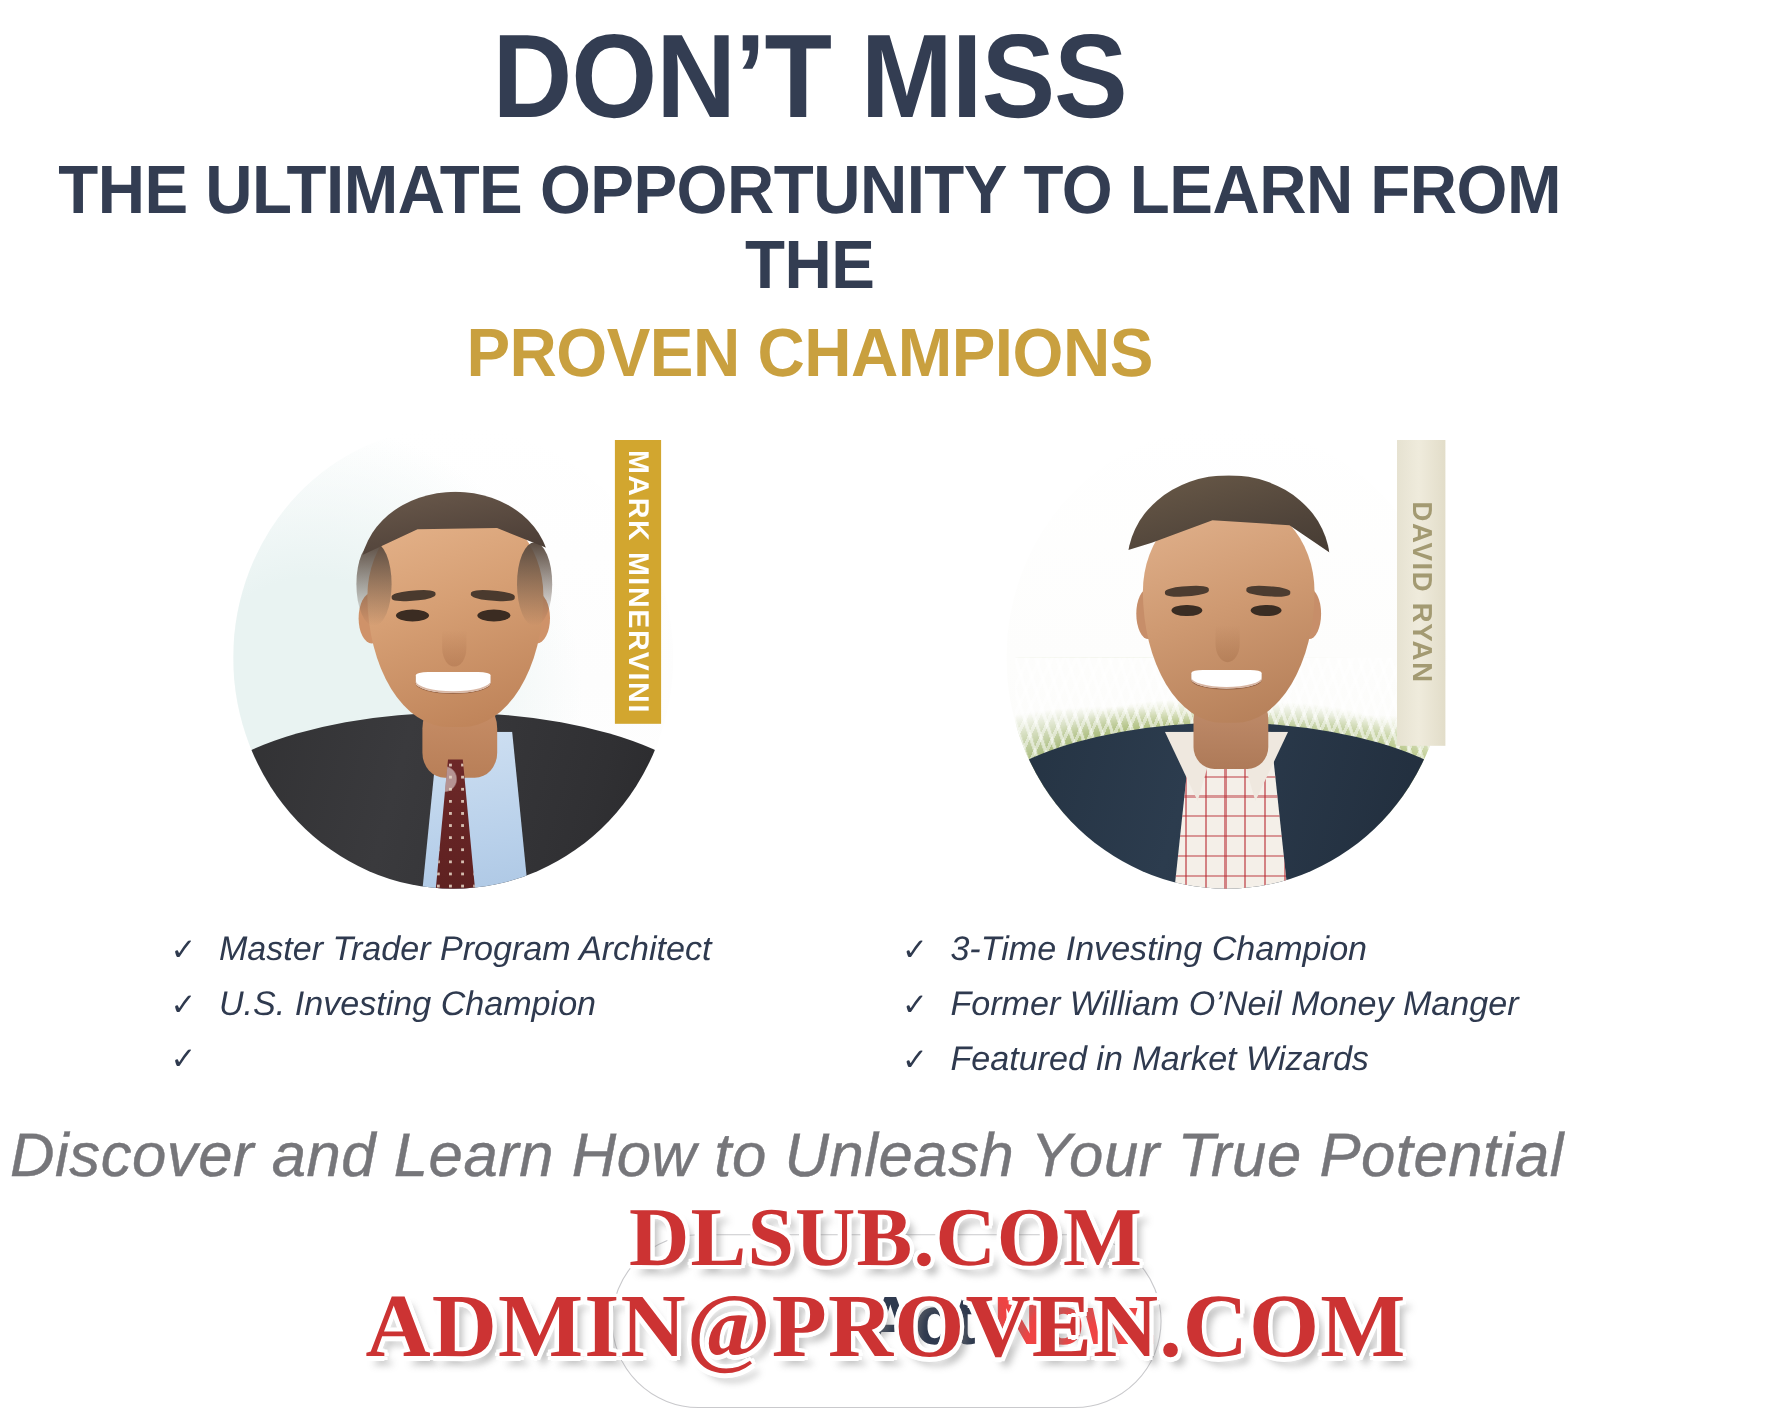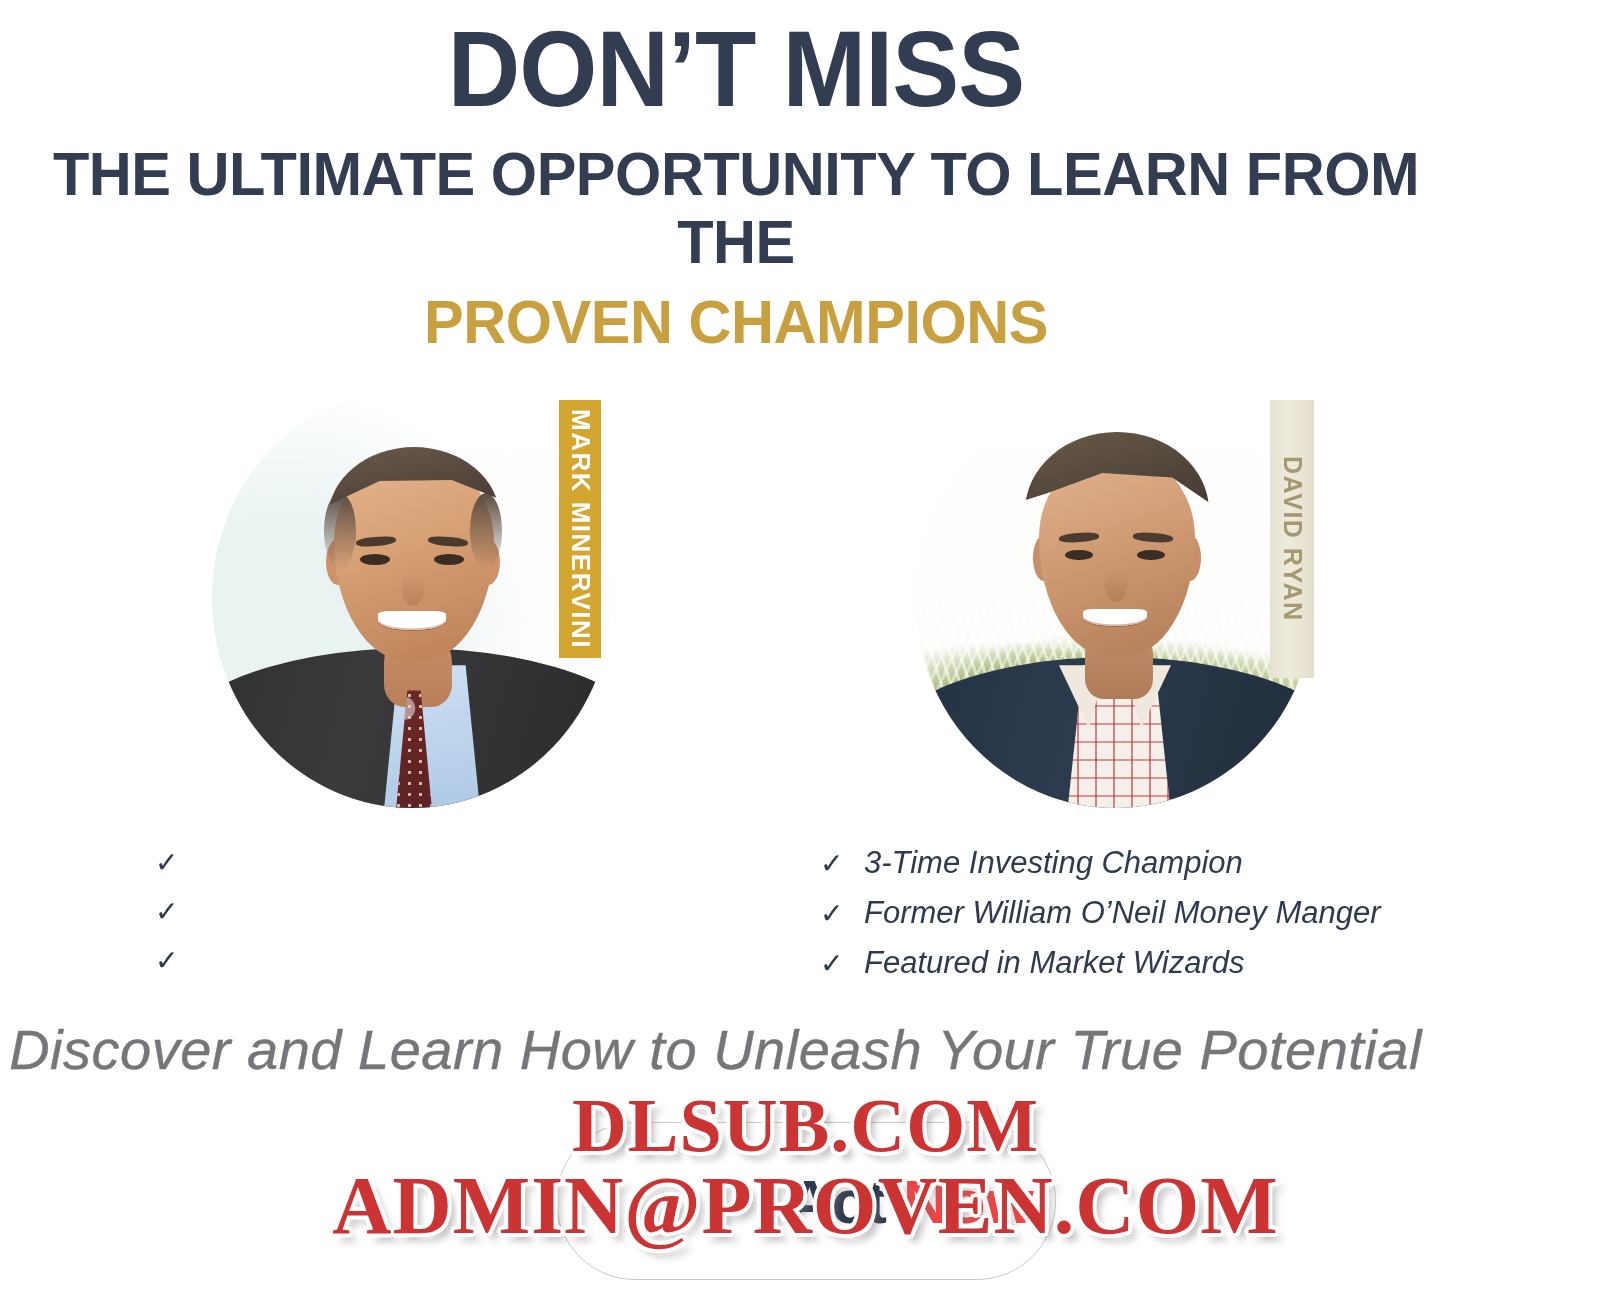--- a/index.html
+++ b/index.html
@@ -503,23 +503,25 @@
     </div>
   </div>
 </div>
 
 <div class="bullets-row">
 
   <div class="bullets-col left">
     <ul>
       <li>
         <span class="check">✓</span>
+        <span>Master Trader Program Architect</span>
       </li>
       <li>
         <span class="check">✓</span>
+        <span>U.S. Investing Champion</span>
       </li>
       <li>
         <span class="check">✓</span>
       </li>
     </ul>
   </div>
 
   <div class="bullets-col right">
     <ul>
       <li>

